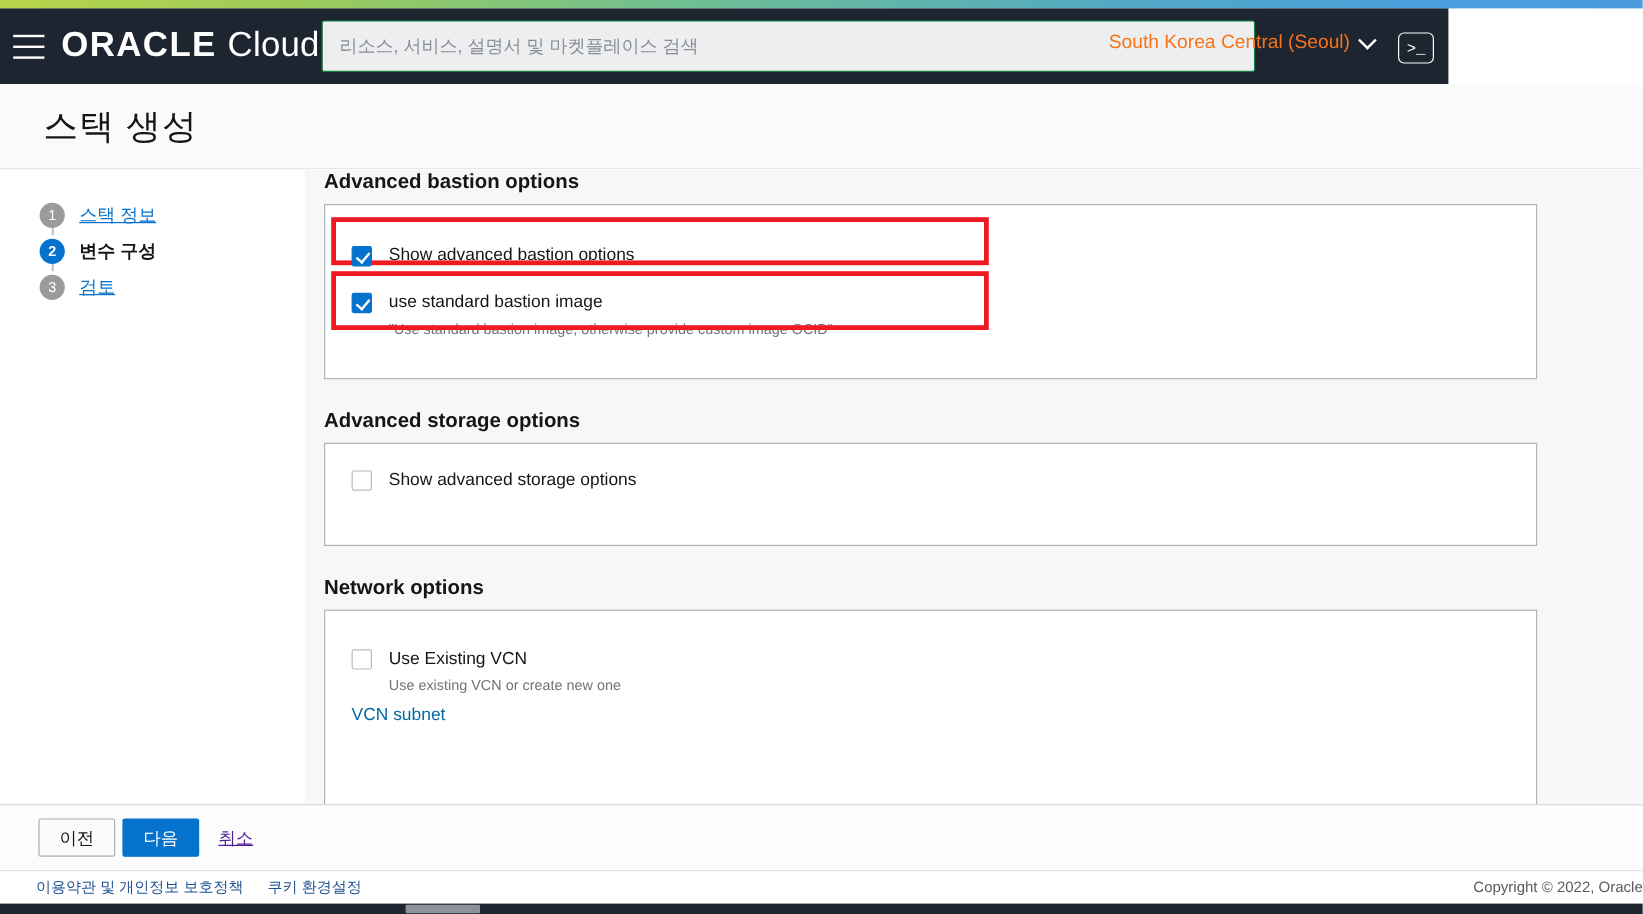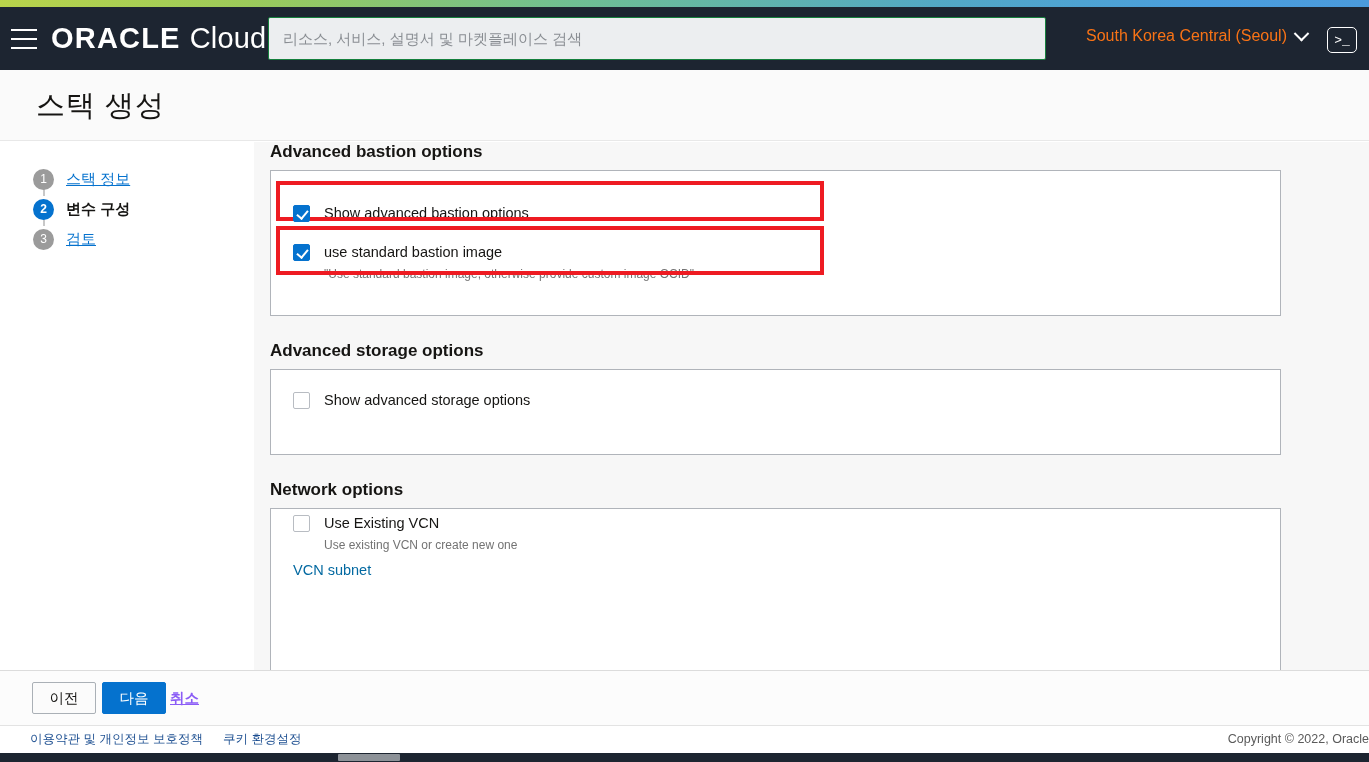--- a/index.html
+++ b/index.html
@@ -14,21 +14,21 @@
   
   .grad-strip {
     position: absolute; top: 0; left: 0;
     width: 1369px; height: 7px;
     background: linear-gradient(to right, #b9d44b 0%, #9ccb5a 18%, #6fbf93 42%, #53a9c4 68%, #4a9ede 88%, #4b9bdc 100%);
   }
 
   
   .header {
     position: absolute; top: 7px; left: 0;
-    width: 1369px; height: 63px;
+    width: 1207px; height: 63px;
     background: #1d2531;
     display: flex; align-items: center;
   }
   .hamburger {
     width: 26px; height: 20px;
     margin-left: 11px; margin-right: 14px;
     display: flex; flex-direction: column; justify-content: space-between;
     cursor: pointer;
   }
   .hamburger span { display: block; height: 2px; width: 100%; background: #fff; }
@@ -134,21 +134,21 @@
   }
   .panel {
     margin-left: 16px; margin-right: 88px;
     background: #ffffff;
     border: 1px solid #b0b4ba;
     position: relative;
   }
   .sect { margin-bottom: 25px; }
   #sect-bastion .panel { height: 146px; padding-top: 22px; }
   #sect-storage .panel { height: 86px; padding-top: 21px; }
-  #sect-network .panel { height: 200px; padding-top: 5px; }
+  #sect-network .panel { height: 200px; padding-top: 31px; }
 
   
   .cb-row { display: flex; align-items: flex-start; padding-left: 22px; }
   .cbox {
     width: 17px; height: 17px; border-radius: 2px;
     flex: 0 0 auto; margin-top: 1px; cursor: pointer;
     position: relative;
   }
   .cbox.unchecked { background: #fff; border: 1px solid #b8bcc2; }
   .cbox.checked { background: #0572ce; border: 1px solid #0572ce; }
@@ -212,22 +212,22 @@
   }
   .btn-secondary {
     margin-left: 32px; background: #fbfbfb;
     border: 1px solid #aab0b6; color: #161513;
   }
   .btn-primary {
     margin-left: 6px; background: #0572ce;
     border: 1px solid #0572ce; color: #ffffff;
   }
   .link-cancel {
-    margin-left: 4px; font-size: 14.5px;
-    color: #8b5cf6; text-decoration: underline; cursor: pointer; font-weight: bold;
+    margin-left: 16px; font-size: 14.5px;
+    color: #4c1d95; text-decoration: underline; cursor: pointer;
   }
 
   
   .footer {
     position: absolute; left: 0; top: 725px;
     width: 1369px; height: 28px;
     background: #ffffff;
     border-top: 1px solid #e3e3e3;
     display: flex; align-items: center;
   }

